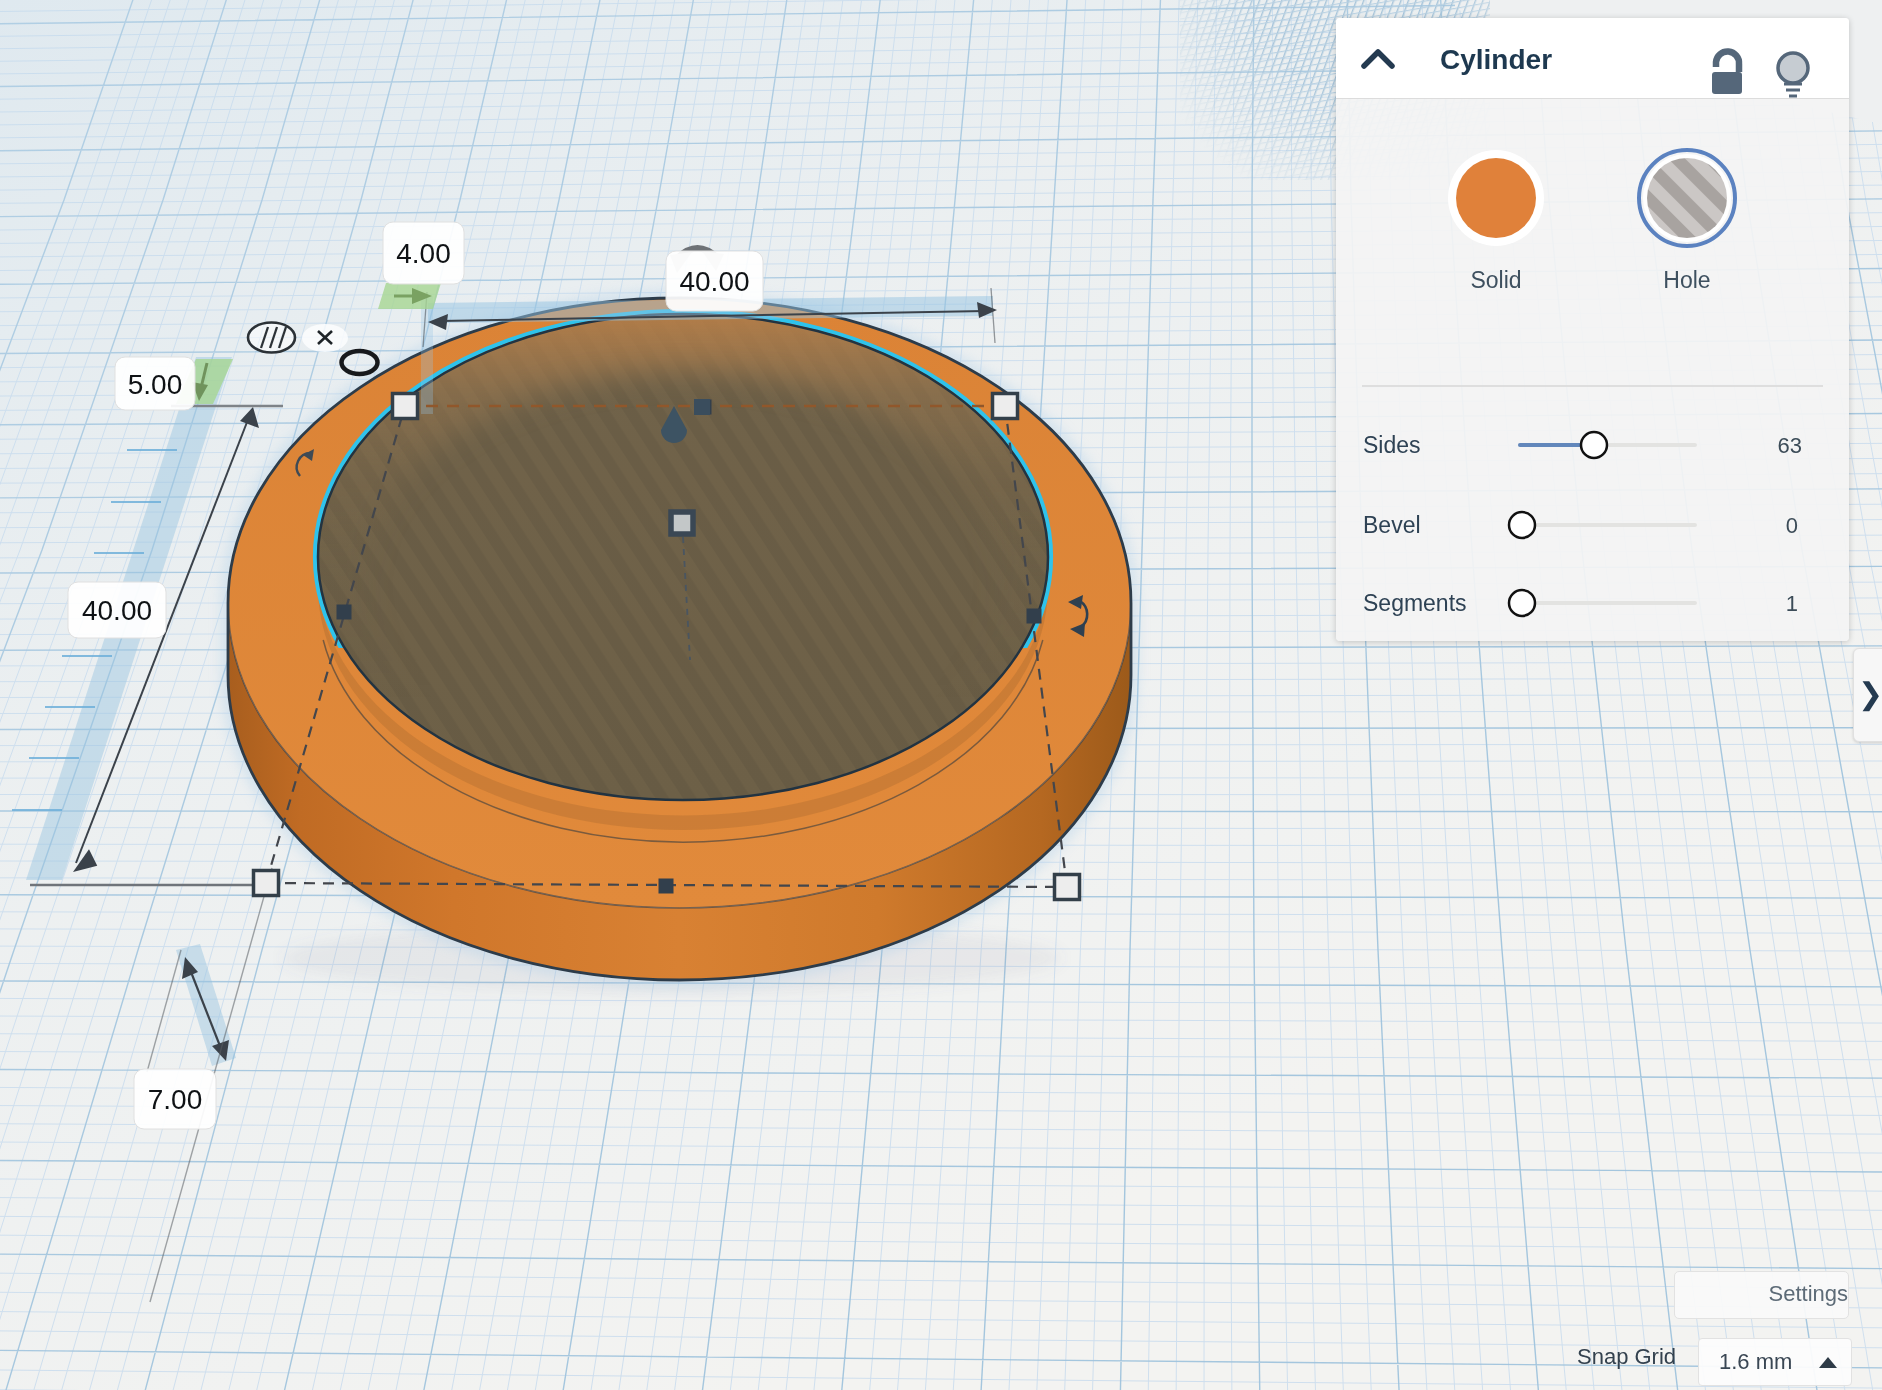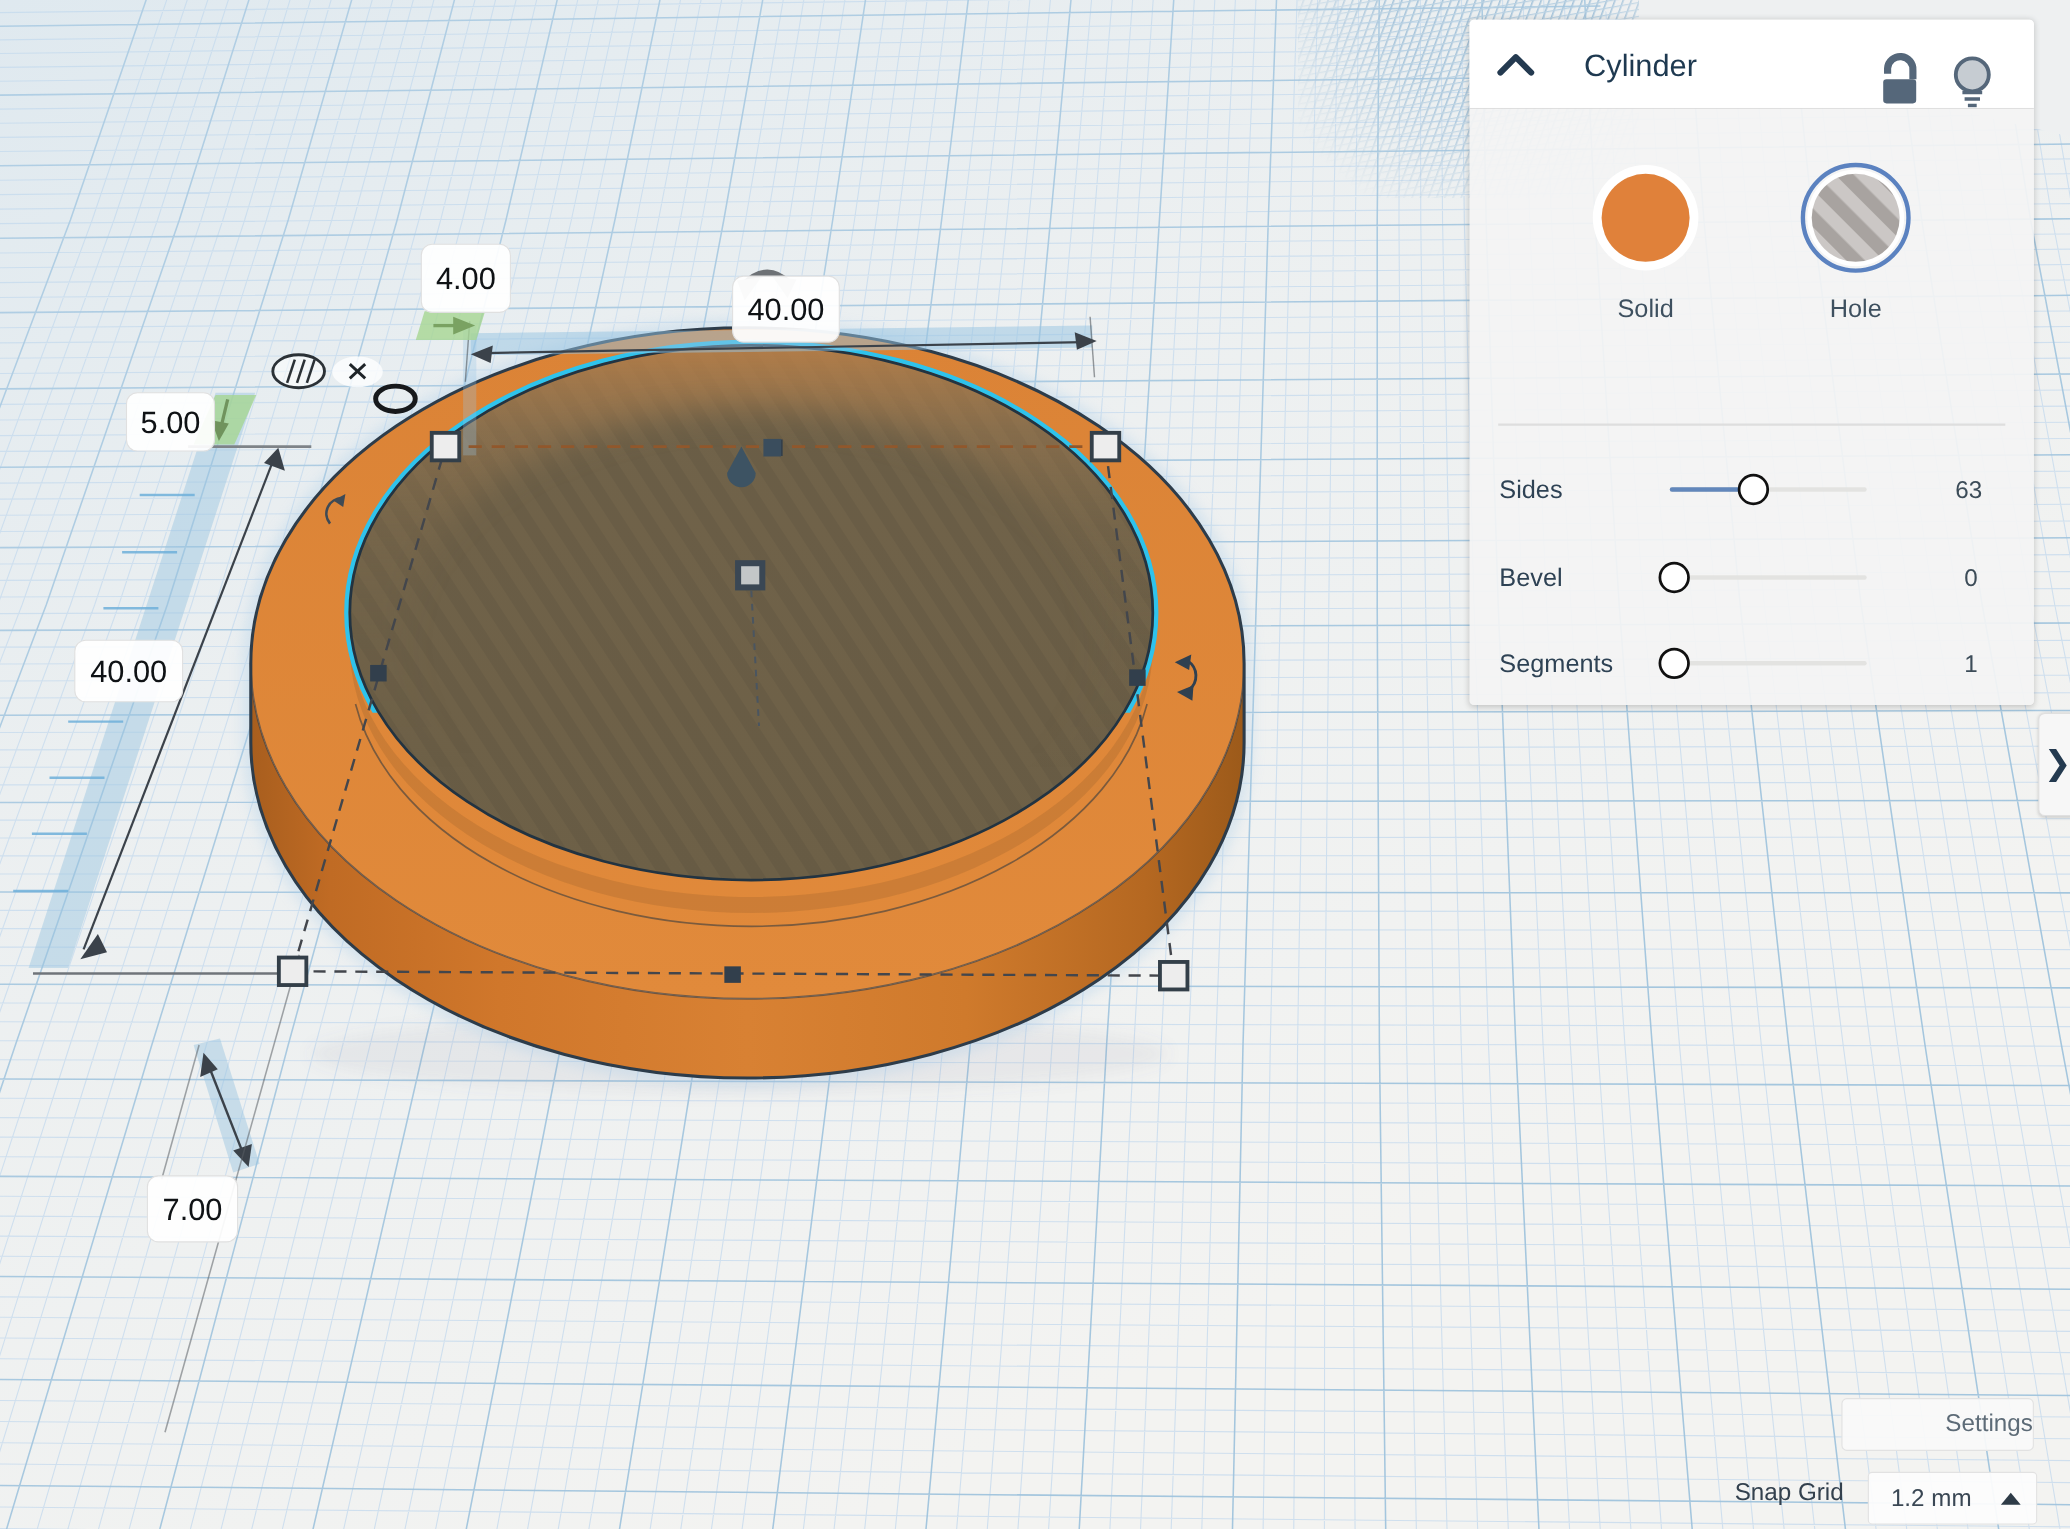--- a/index.html
+++ b/index.html
@@ -1,21 +1,21 @@
 <!DOCTYPE html>
 <html><head>
 <meta charset="utf-8">
 <style>
 html,body{margin:0;padding:0;background:#fff}
 #scene{position:relative;width:1882px;height:1390px;overflow:hidden;background:#f2f2f0;font-family:"Liberation Sans",sans-serif}
 #art{position:absolute;left:0;top:0;z-index:1}
 #panel{position:absolute;left:1336px;top:18px;width:513px;height:623px;border-radius:4px;
   background:rgba(244,244,244,0.92);box-shadow:0 1px 6px rgba(0,0,0,0.2);z-index:10}
 #panelhead{position:absolute;left:0;top:0;width:100%;height:80px;background:#ffffff;border-bottom:1px solid #dcdcdc;border-radius:4px 4px 0 0}
-.ptitle{position:absolute;left:104px;top:26px;font-size:28px;font-weight:normal;color:#1e3950}
+.ptitle{position:absolute;left:104px;top:26px;font-size:28px;font-weight:bold;color:#1e3950}
 #sidetab{position:absolute;left:1853px;top:648px;width:29px;height:92px;background:#f7f7f7;border:1px solid #e0e0e0;border-radius:6px 0 0 6px;box-shadow:0 1px 3px rgba(0,0,0,0.15);z-index:10}
 #sidetab span{position:absolute;left:4px;top:27px;font-size:30px;color:#243a50}
 #settings{position:absolute;left:1674px;top:1271px;width:173px;height:46px;background:rgba(250,250,250,0.92);border:1px solid #e2e2e2;border-radius:5px;color:#5d6b77;font-size:22px;text-align:right;line-height:44px;z-index:10}
 #snaplabel{position:absolute;left:1577px;top:1344px;font-size:22px;color:#33414e;z-index:10}
 #snapbox{position:absolute;left:1698px;top:1338px;width:152px;height:46px;background:rgba(252,252,252,0.95);border:1px solid #e2e2e2;border-radius:4px;color:#3a4754;font-size:22px;z-index:10}
 #snapbox .v{position:absolute;left:20px;top:10px}
 #snapbox .tri{position:absolute;right:14px;top:18px;width:0;height:0;border-left:9px solid transparent;border-right:9px solid transparent;border-bottom:11px solid #2e3b47}
 </style>
 </head>
 <body>
@@ -243,16 +243,16 @@
       <circle cx="186" cy="505" r="13" fill="#ffffff" stroke="#111" stroke-width="2.5"></circle>
       <text x="462" y="513" text-anchor="end" font-size="22" fill="#3c4c58">1</text>
     </svg>
   </div>
   <div id="sidetab">
       <span>❯</span>
     </div>
   <div id="settings">Settings</div>
   <div id="snaplabel">Snap Grid</div>
   <div id="snapbox">
-      <span class="v">1.2 mm</span>
+      <span class="v">1.6 mm</span>
       <span class="tri"></span>
     </div>
 </div>
 
 </body></html>

